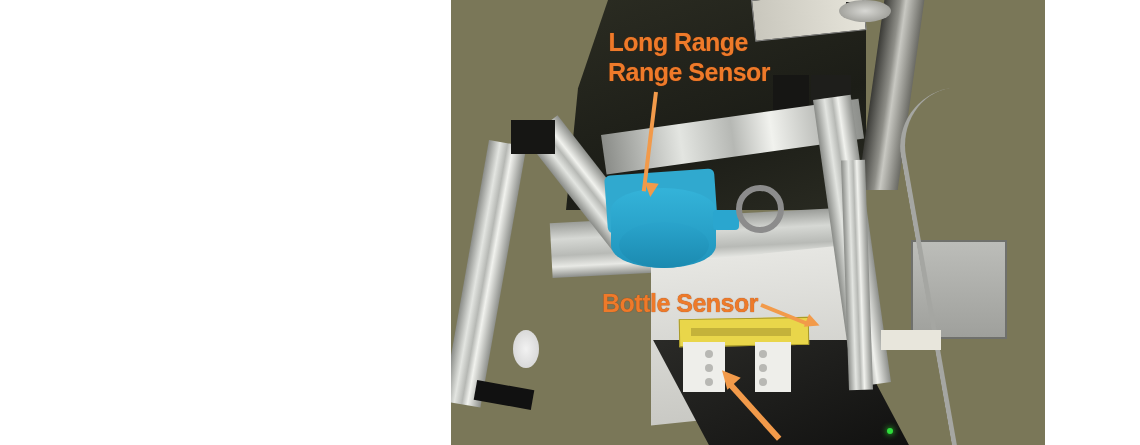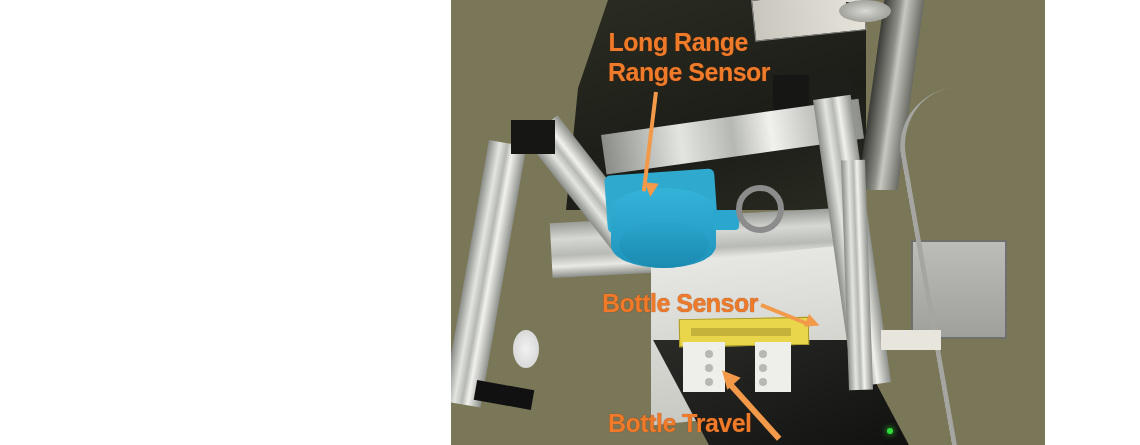--- a/index.html
+++ b/index.html
@@ -116,16 +116,15 @@
     <div>Long Range</div>
     <div>Range Sensor</div>
   </div>
   <div class="arrow a1"></div>
   <div class="arrow-head a1h"></div>
 
   <div class="ann ann-bottle-sensor">Bottle Sensor</div>
   <div class="arrow a2"></div>
   <div class="arrow-head a2h"></div>
 
-  <div class="ann ann-bottle-travel">Bottle Travel</div>
   <div class="arrow a3"></div>
   <div class="arrow-head a3h"></div>
 </div>
 
 </body></html>

